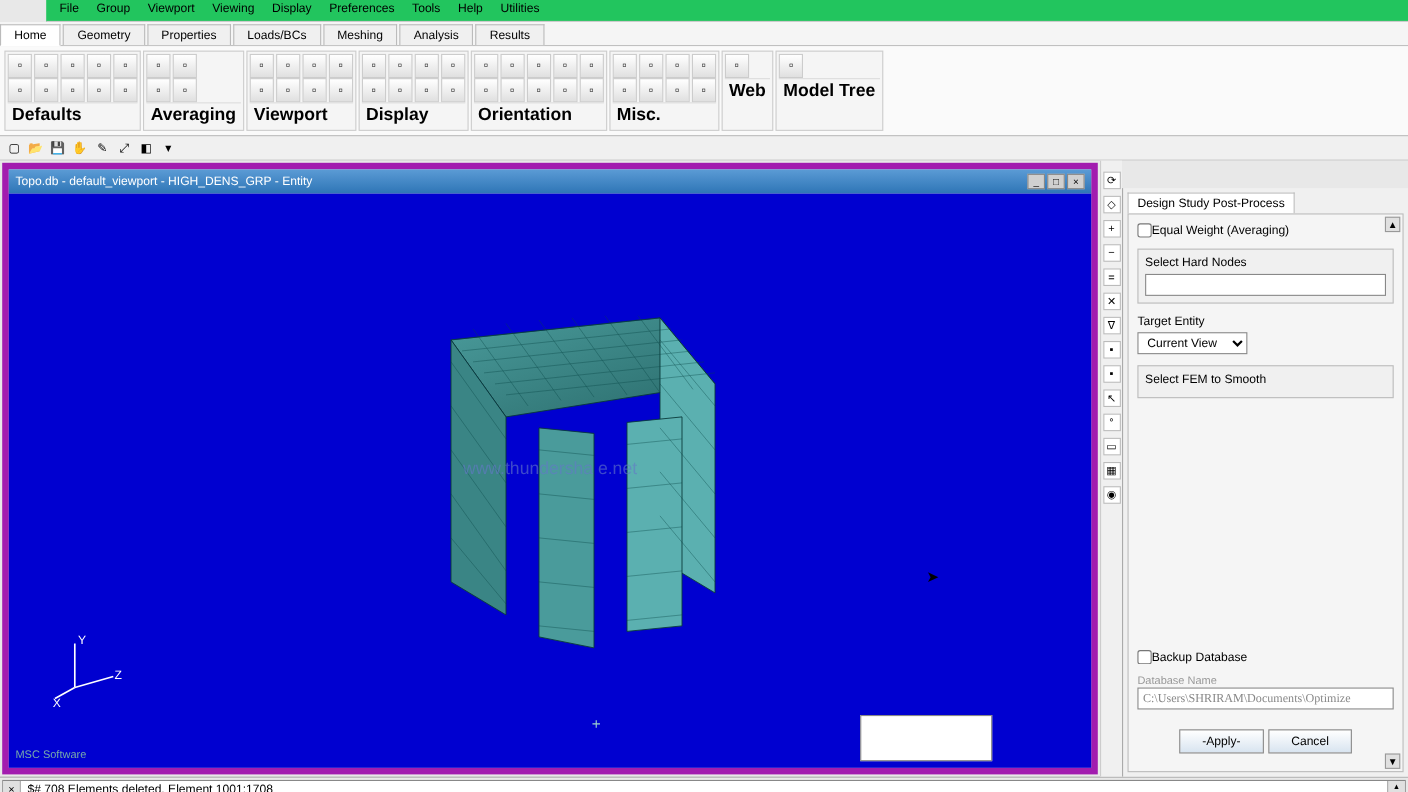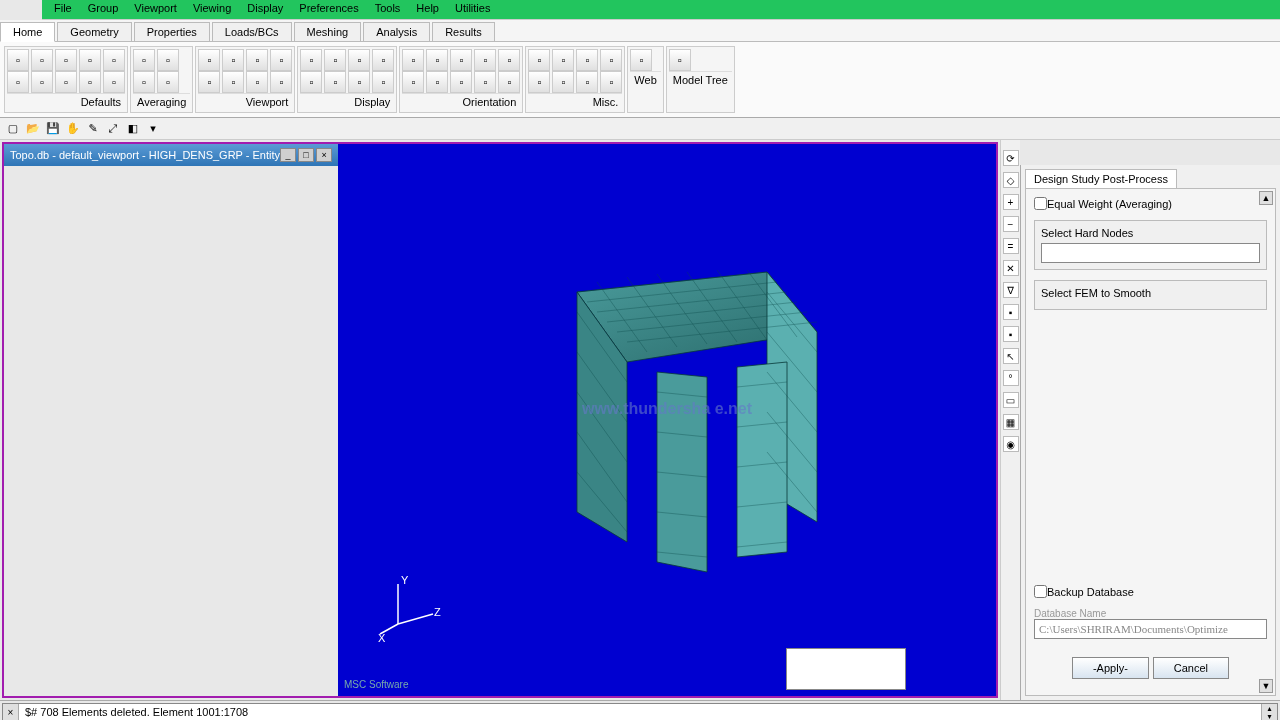--- a/index.html
+++ b/index.html
@@ -8,34 +8,34 @@
 .menubar { display: flex; background: #22c55e; height: 20px; align-items: flex-start; padding: 0 4px; border-bottom: 1px solid #ccc; margin-left: 42px; }
 .menubar span { padding: 2px 8px; cursor: default; }
 
 .tabbar { display: flex; background: #f5f5f5; height: 22px; align-items: end; border-bottom: 1px solid #bbb; }
 .tab { padding: 3px 12px; border: 1px solid #bbb; border-bottom: none; margin-right: 2px; background: #f0f0f0; cursor: pointer; }
 .tab.active { background: #fff; border-bottom: 1px solid #fff; margin-bottom: -1px; }
 
 .ribbon { display: flex; background: #fafafa; padding: 4px; border-bottom: 1px solid #aaa; gap: 2px; }
 .ribbon-group { border: 1px solid #ccc; background: #f5f5f5; display: flex; flex-direction: column; padding: 2px; }
 .ribbon-row { display: flex; gap: 2px; }
-.ribbon-label { text-align: right; padding: 2px 4px; border-top: 1px solid #ddd; font-size: 11px; }
+.ribbon-label { text-align: left; padding: 2px 4px; border-top: 1px solid #ddd; font-size: 16px; font-weight: bold; }
 .ricon { width: 22px; height: 22px; border: 1px solid #ccc; background: linear-gradient(#fff,#e0e0e0); display: flex; align-items: center; justify-content: center; cursor: pointer; }
 
 .quickbar { display: flex; background: #f0f0f0; height: 22px; align-items: center; padding: 2px 4px; gap: 2px; border-bottom: 1px solid #ccc; }
 .qicon { width: 18px; height: 18px; border: 1px solid transparent; display: flex; align-items: center; justify-content: center; cursor: pointer; }
 
 .main { display: flex; height: 560px; }
 .viewport-area { flex: 1; display: flex; flex-direction: column; position: relative; }
-.viewport-window { flex: 1; border: 2px solid #a21caf; margin: 2px; display: flex; flex-direction: row; }
+.viewport-window { flex: 1; border: 6px solid #a21caf; margin: 2px; display: flex; flex-direction: column; }
 .vp-titlebar { background: linear-gradient(#5b9bd5,#2e75b6); color: #fff; height: 22px; display: flex; align-items: center; padding: 0 6px; justify-content: space-between; }
 .vp-titlebar .btns { display: flex; gap: 2px; }
 .vp-titlebar .wbtn { width: 16px; height: 14px; background: #d0d0d0; border: 1px solid #888; font-size: 9px; display:flex;align-items:center;justify-content:center;color:#000;cursor:pointer;}
 .vp-canvas { flex: 1; background: #0000d0; position: relative; overflow: hidden; }
-.watermark { position: absolute; left: 50%; top: 48%; transform: translate(-50%,-50%); color: rgba(100,120,200,0.6); font-size: 16px; pointer-events:none;font-weight:bold;}
+.watermark { position: absolute; left: 50%; top: 48%; transform: translate(-50%,-50%); color: rgba(100,120,200,0.6); font-size: 16px; pointer-events:none;}
 .axis { position: absolute; left: 40px; bottom: 50px; color: #fff; font-size: 11px; }
 .brand { position: absolute; left: 6px; bottom: 6px; color: #7aa; font-size: 10px; }
 .whitebox { position: absolute; right: 90px; bottom: 6px; width: 120px; height: 42px; background: #fff; border: 1px solid #888; }
 .cursor-arrow { position: absolute; left: 834px; top: 340px; font-size: 14px; color: #000; }
 .crosshair { position: absolute; left: 530px; bottom: 32px; color: #9cc; font-size: 14px; }
 
 .vp-sidetools { width: 20px; background: #f0f0f0; display: flex; flex-direction: column; padding-top: 10px; gap: 6px; align-items: center; border-left: 1px solid #ccc; }
 .stool { width: 16px; height: 16px; border: 1px solid #bbb; background: #fff; cursor:pointer; font-size:10px; display:flex;align-items:center;justify-content:center;}
 
 .sidepanel { width: 260px; background: #f0f0f0; border-left: 1px solid #aaa; display: flex; flex-direction: column; padding: 4px; margin-top: 25px; }
@@ -296,20 +296,26 @@
       <label class="chk">
         <input type="checkbox" style="">
         <span>Equal Weight (Averaging)</span>
       </label>
 
       <div class="fieldset">
         <span class="fieldset-label">Select Hard Nodes</span>
         <input class="input" value="" style="">
       </div>
 
+      <div>
+        <div style="margin-bottom:4px">Target Entity</div>
+        <select class="select">
+          <option>Current View</option>
+        </select>
+      </div>
 
       <div class="fieldset">
         <span class="fieldset-label">Select FEM to Smooth</span>
       </div>
 
       <div style="flex:1"></div>
 
       <label class="chk">
         <input type="checkbox" style="">
         <span>Backup Database</span>

